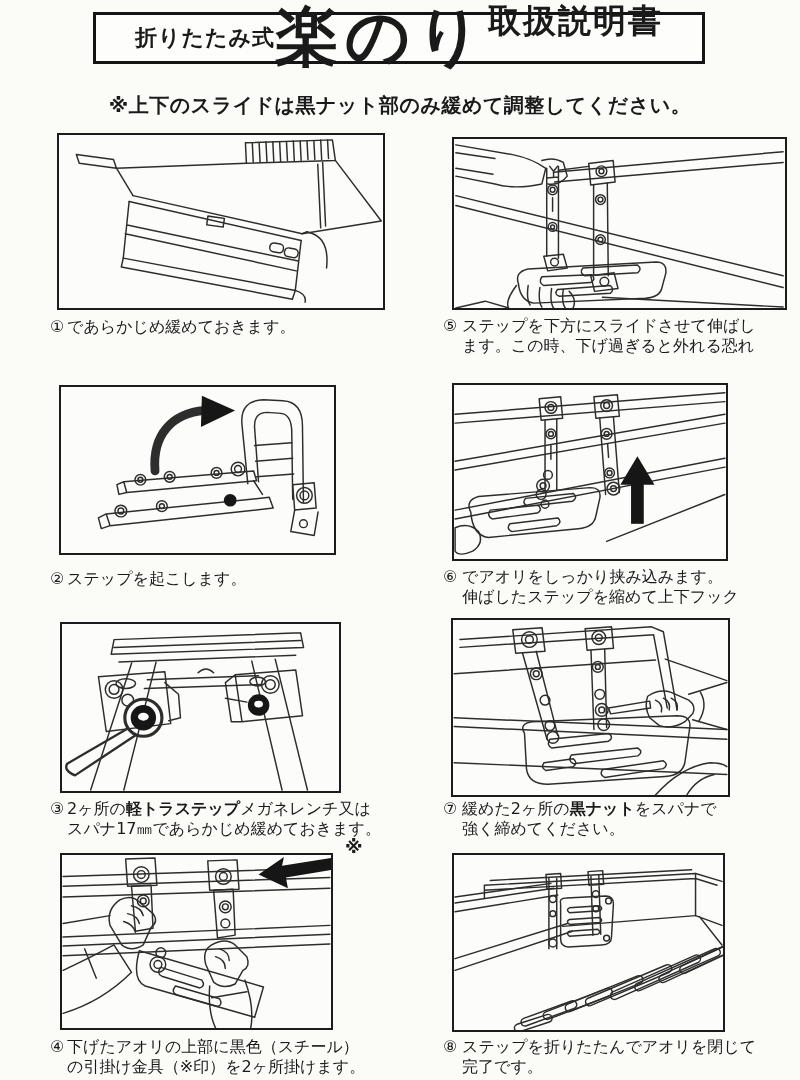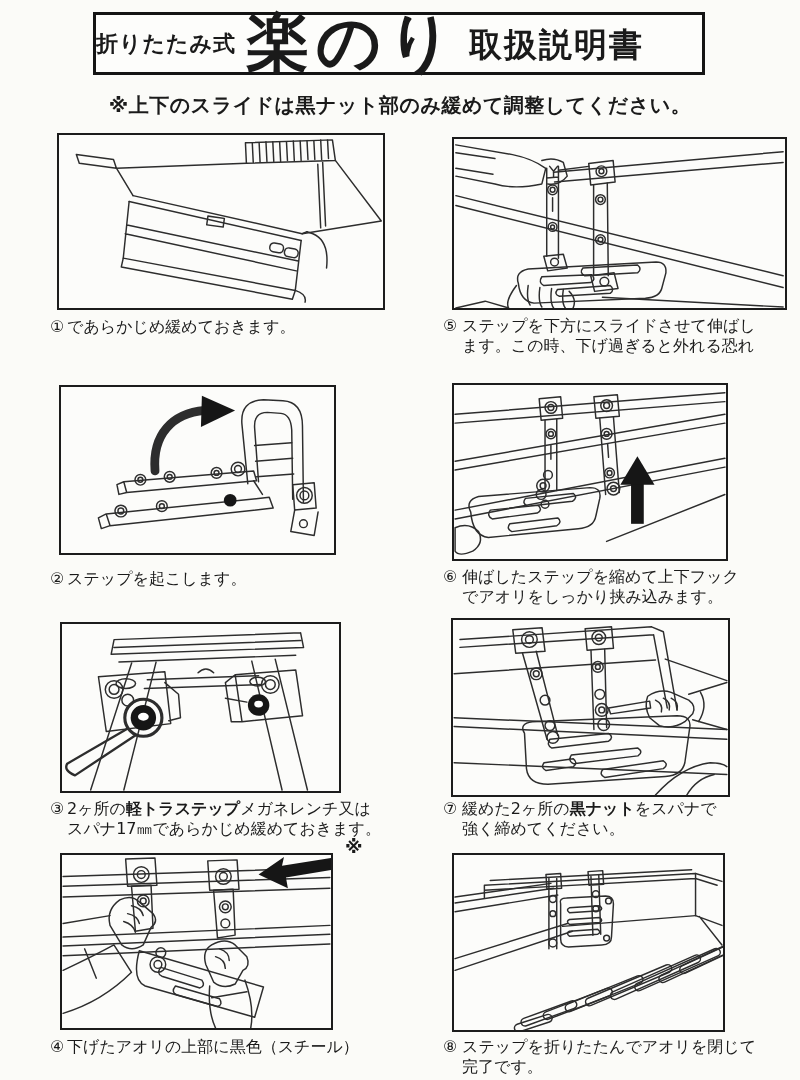--- a/index.html
+++ b/index.html
@@ -4,28 +4,28 @@
 <style>
   html,body{margin:0;padding:0;background:#e8e8e6;}
   .page{
     position:relative;width:800px;height:1080px;margin:0 auto;
     background:#fbfbf8;
     font-family:"DejaVu Sans","Liberation Sans",sans-serif;
     color:#1a1a1a;overflow:hidden;
   }
   
   .header-box{
-    position:absolute;left:93px;top:12px;width:612px;height:63px;
+    position:absolute;left:93px;top:12px;width:612px;height:52px;
     border:3px solid #141414;box-sizing:border-box;
-    display:flex;align-items:center;gap:10px;
+    display:flex;align-items:center;justify-content:center;
     background:#fdfdfb;
   }
   .title-small{font-size:22px;font-weight:700;line-height:1.16;letter-spacing:1px;white-space:nowrap;}
   .title-main{font-size:64px;font-weight:900;line-height:1;letter-spacing:6px;margin-top:-4px;white-space:nowrap;}
-  .title-doc{font-size:33px;font-weight:700;align-self:flex-end;margin-bottom:4px;letter-spacing:2px;white-space:nowrap;}
+  .title-doc{font-size:33px;font-weight:700;align-self:flex-end;margin-bottom:17px;letter-spacing:2px;white-space:nowrap;}
   .notice{
     position:absolute;left:0;top:92px;width:800px;text-align:center;
     font-size:20px;font-weight:700;letter-spacing:0.5px;
   }
   
   .panel{
     position:absolute;border:2px solid #1c1c1c;box-sizing:border-box;
     background:#fcfcfa;overflow:hidden;
   }
   .panel svg{display:block;width:100%;height:100%;}
@@ -313,36 +313,37 @@
     <span class="cap-body">
       <span class="cap-line"><span>2ヶ所の</span><b>軽トラステップ</b><span>メガネレンチ又は</span></span>
       <span class="cap-line"><span>スパナ17㎜であらかじめ緩めておきます。</span><b></b><span></span></span>
     </span>
   </div>
 
   <div class="caption" style="left:50px;top:1037px;">
     <span class="cap-num">④</span>
     <span class="cap-body">
       <span class="cap-line"><span>下げたアオリの上部に黒色（スチール）</span><b></b><span></span></span>
+      <span class="cap-line"><span>の引掛け金具（※印）を2ヶ所掛けます。</span><b></b><span></span></span>
     </span>
   </div>
 
   <div class="caption rcol" style="left:443px;top:316px;">
     <span class="cap-num">⑤</span>
     <span class="cap-body">
       <span class="cap-line"><span>ステップを下方にスライドさせて伸ばし</span><b></b><span></span></span>
       <span class="cap-line"><span>ます。この時、下げ過ぎると外れる恐れ</span><b></b><span></span></span>
     </span>
   </div>
 
   <div class="caption rcol" style="left:443px;top:567px;">
     <span class="cap-num">⑥</span>
     <span class="cap-body">
+      <span class="cap-line"><span>でアオリをしっかり挟み込みます。</span><b></b><span></span></span>
       <span class="cap-line"><span>伸ばしたステップを縮めて上下フック</span><b></b><span></span></span>
-      <span class="cap-line"><span>でアオリをしっかり挟み込みます。</span><b></b><span></span></span>
     </span>
   </div>
 
   <div class="caption rcol" style="left:443px;top:799px;">
     <span class="cap-num">⑦</span>
     <span class="cap-body">
       <span class="cap-line"><span>緩めた2ヶ所の</span><b>黒ナット</b><span>をスパナで</span></span>
       <span class="cap-line"><span>強く締めてください。</span><b></b><span></span></span>
     </span>
   </div>

